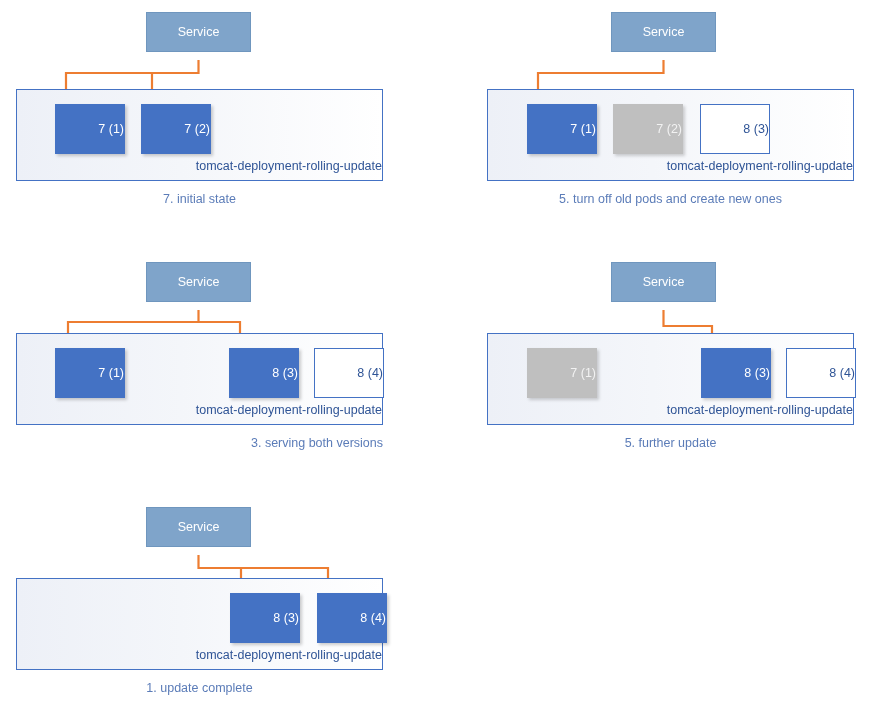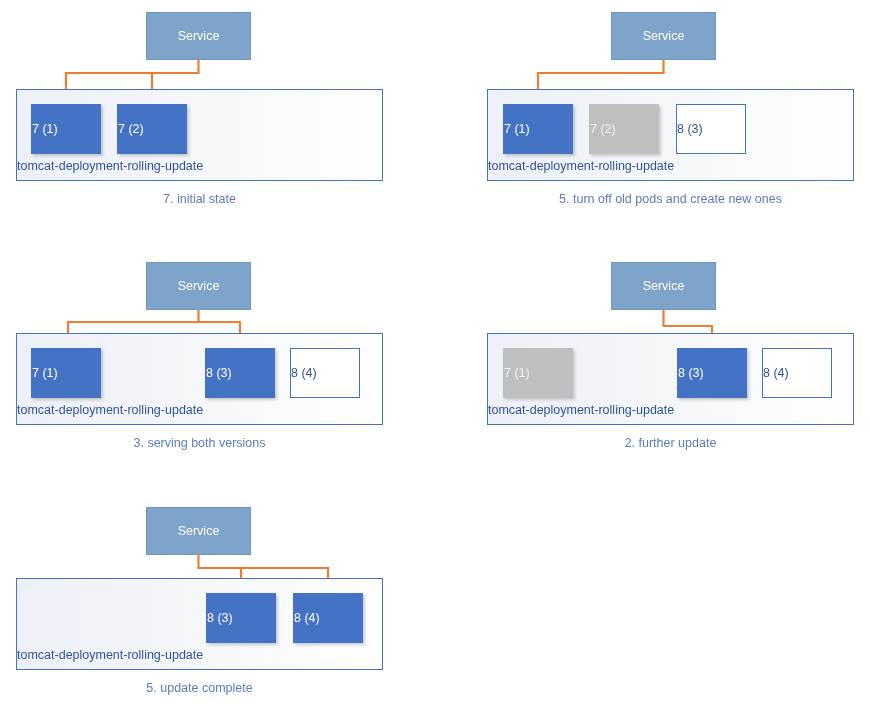--- a/index.html
+++ b/index.html
@@ -16,21 +16,21 @@
   }
 
   .panel {
     position: absolute;
   }
 
   
   .service-box {
     position: absolute;
     width: 105px;
-    height: 48px;
+    height: 40px;
     background: #7FA4CA;
     border: 1px solid #6F96BE;
     box-sizing: border-box;
     display: flex;
     align-items: center;
     justify-content: center;
     color: #ffffff;
     font-size: 12.5px;
   }
 
@@ -39,33 +39,34 @@
     position: absolute;
     box-sizing: border-box;
     border: 1px solid #4472C4;
     background: linear-gradient(to right, #EDF0F7 0%, #F4F6FA 45%, #FFFFFF 100%);
   }
   .deployment-label {
     position: absolute;
     left: 0;
     right: 0;
     bottom: 7px;
-    text-align: left;
+    text-align: right;
     font-size: 12.5px;
     color: #2F5496;
   }
 
   
   .pod {
     position: absolute;
     box-sizing: border-box;
     display: flex;
     align-items: center;
-    justify-content: flex-start;
-    font-size: 12.5px;
+    justify-content: flex-end;
+    font-size: 12.5px;
+    margin-left: 24px;
   }
   .pod.active {
     background: #4472C4;
     border: 1px solid #4472C4;
     color: #ffffff;
     box-shadow: 2px 2px 3px rgba(0,0,0,0.20);
   }
   .pod.inactive {
     background: #BFBFBF;
     border: 1px solid #BFBFBF;
@@ -174,21 +175,21 @@
   <div class="pod active" style="left:31px; top:348px; width:70px; height:50px;">
     <span>7 (1)</span>
   </div>
   <div class="pod active" style="left:205px; top:348px; width:70px; height:50px;">
     <span>8 (3)</span>
   </div>
   <div class="pod outline" style="left:290px; top:348px; width:70px; height:50px;">
     <span>8 (4)</span>
   </div>
 
-  <div class="caption" style="left:16px; top:436px; width:367px;">3. serving both versions</div>
+  <div class="caption" style="left:16px; top:436px; width:367px;text-align:right;">3. serving both versions</div>
 </div>
 
 <div class="panel">
   <div class="service-box" style="left:611px; top:262px;">
     <span>Service</span>
   </div>
 
   <svg class="arrows" width="870" height="450">
     <g stroke="#ED7D31" stroke-width="2.2" fill="none">
       <path d="M663.5,310 L663.5,326 L712,326 L712,345"></path>
@@ -202,21 +203,21 @@
   <div class="pod inactive" style="left:503px; top:348px; width:70px; height:50px;">
     <span>7 (1)</span>
   </div>
   <div class="pod active" style="left:677px; top:348px; width:70px; height:50px;">
     <span>8 (3)</span>
   </div>
   <div class="pod outline" style="left:762px; top:348px; width:70px; height:50px;">
     <span>8 (4)</span>
   </div>
 
-  <div class="caption" style="left:487px; top:436px; width:367px;">2. further update</div>
+  <div class="caption" style="left:487px; top:436px; width:367px;">5. further update</div>
 </div>
 
 <div class="panel">
   <div class="service-box" style="left:146px; top:507px;">
     <span>Service</span>
   </div>
 
   <svg class="arrows" width="870" height="718">
     <g stroke="#ED7D31" stroke-width="2.2" fill="none">
       <path d="M198.5,555 L198.5,568 L328,568 L328,590"></path>
@@ -229,14 +230,14 @@
   <div class="deployment" style="left:16px; top:578px; width:367px; height:92px;">
     <div class="deployment-label">tomcat-deployment-rolling-update</div>
   </div>
   <div class="pod active" style="left:206px; top:593px; width:70px; height:50px;">
     <span>8 (3)</span>
   </div>
   <div class="pod active" style="left:293px; top:593px; width:70px; height:50px;">
     <span>8 (4)</span>
   </div>
 
-  <div class="caption" style="left:16px; top:681px; width:367px;">5. update complete</div>
+  <div class="caption" style="left:16px; top:681px; width:367px;">1. update complete</div>
 </div>
 
 </body></html>

